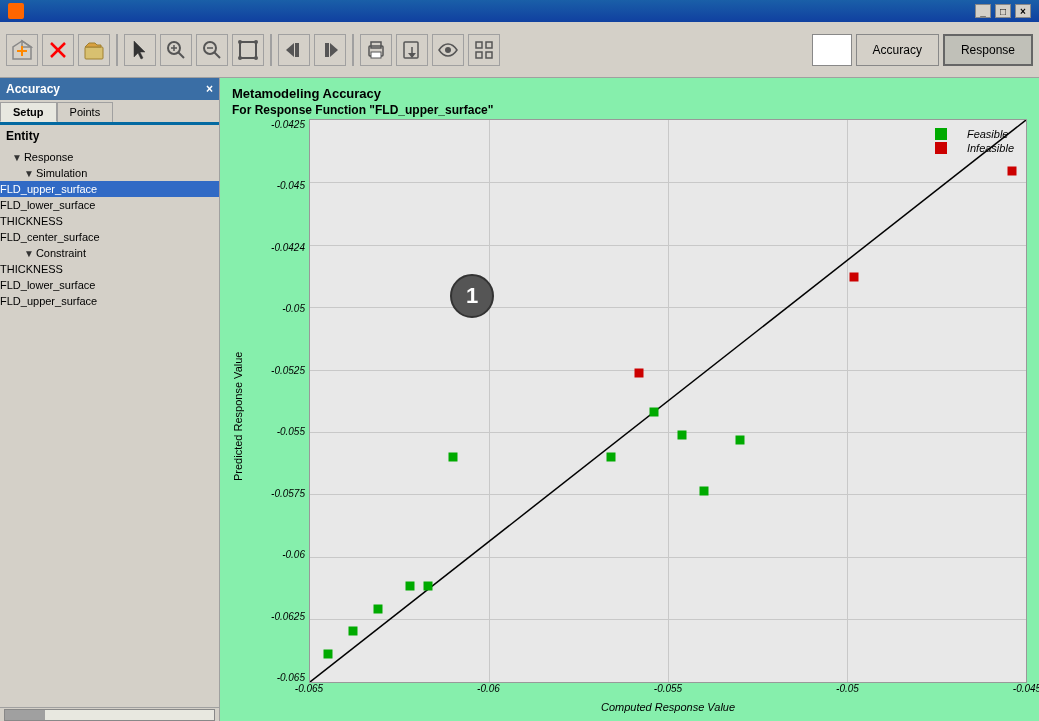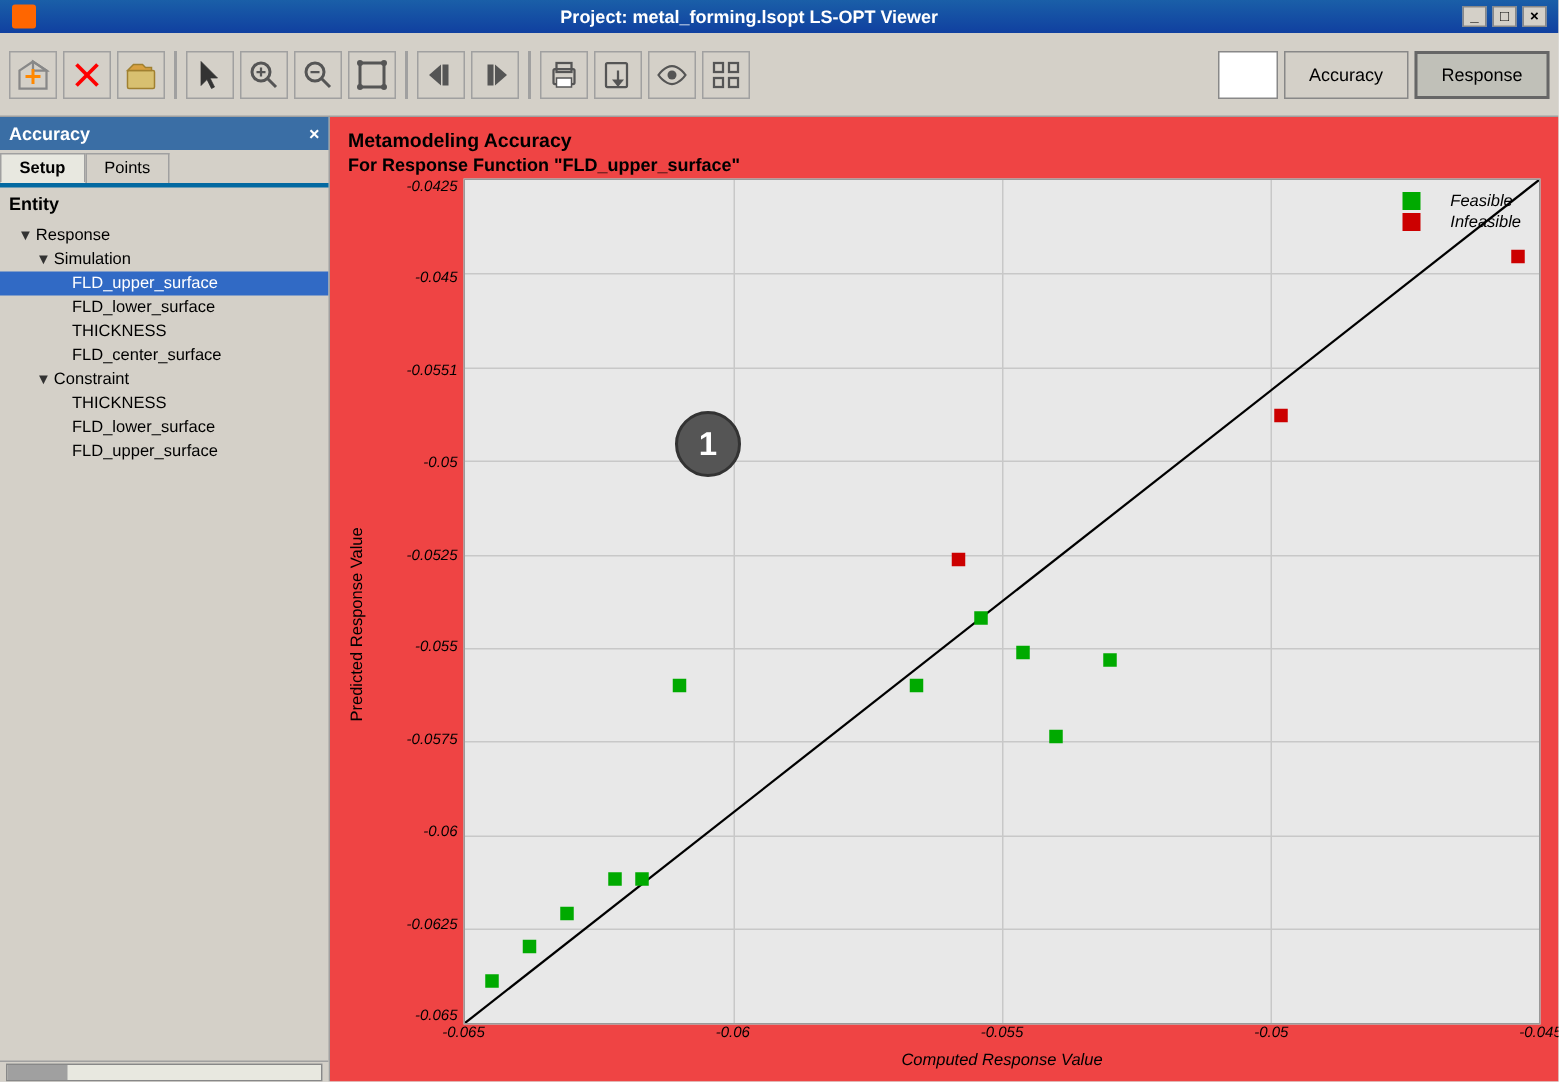--- a/index.html
+++ b/index.html
@@ -100,21 +100,21 @@
       border-bottom: 1px solid #e8e8e0;
       font-weight: bold;
     }
     #entity-label { padding: 4px 6px; font-size: 12px; font-weight: bold; }
     #tree { padding: 2px 0; flex: 1; overflow-y: auto; }
     .tree-item { padding: 2px 0; cursor: pointer; white-space: nowrap; }
     .tree-item.selected { background: #316ac5; color: white; }
     .tree-row { display: flex; align-items: center; padding-left: 0; }
     .tree-indent-1 { padding-left: 12px; }
     .tree-indent-2 { padding-left: 24px; }
-    .tree-indent-4 { padding-left: 48px; }
+    .tree-indent-4 { }
     .tree-arrow { font-size: 10px; margin-right: 2px; color: #333; }
     .tree-text { font-size: 11px; }
     .selected .tree-text { color: white; }
     #scrollbar-area {
       height: 14px;
       border-top: 1px solid #a0a0a0;
       background: #d4d0c8;
       display: flex;
       align-items: center;
     }
@@ -130,21 +130,21 @@
       width: 40px;
       height: 10px;
       background: #a0a0a0;
       position: absolute;
       left: 0; top: 0;
     }
 
     
     #chart-area {
       flex: 1;
-      background: #ef4444;
+      background: #86efac;
       padding: 8px 12px;
       display: flex;
       flex-direction: column;
     }
     #chart-title { font-size: 13px; font-weight: bold; margin-bottom: 2px; }
     #chart-subtitle { font-size: 12px; margin-bottom: 2px; font-weight: bold; }
     #chart-stats { font-size: 11px; margin-bottom: 8px; }
 
     #chart-container {
       flex: 1;
@@ -249,21 +249,20 @@
   </style>
 </head>
 <body>
 
 <div id="titlebar">
   <div id="titlebar-icon">
     <svg width="12" height="12">
         <circle cx="6" cy="6" r="5" fill="#ff6600"></circle>
       </svg>
   </div>
-  <div id="titlebar-title">Project: metal_forming.lsopt    LS-OPT Viewer</div>
   <div id="titlebar-controls">
     <span>_</span>
     <span>□</span>
     <span>×</span>
   </div>
 </div>
 
 <div id="toolbar">
 
   <div class="toolbar-btn">
@@ -462,21 +461,21 @@
       </div>
 
       <div id="y-axis-label">Predicted Response Value</div>
 
       <div id="chart-main">
         <div id="chart-plot-area">
 
           <div id="y-ticks">
             <span>-0.0425</span>
             <span>-0.045</span>
-            <span>-0.0551</span>
+            <span>-0.0424</span>
             <span>-0.05</span>
             <span>-0.0525</span>
             <span>-0.055</span>
             <span>-0.0575</span>
             <span>-0.06</span>
             <span>-0.0625</span>
             <span>-0.065</span>
           </div>
 
           <div id="plot-canvas">

